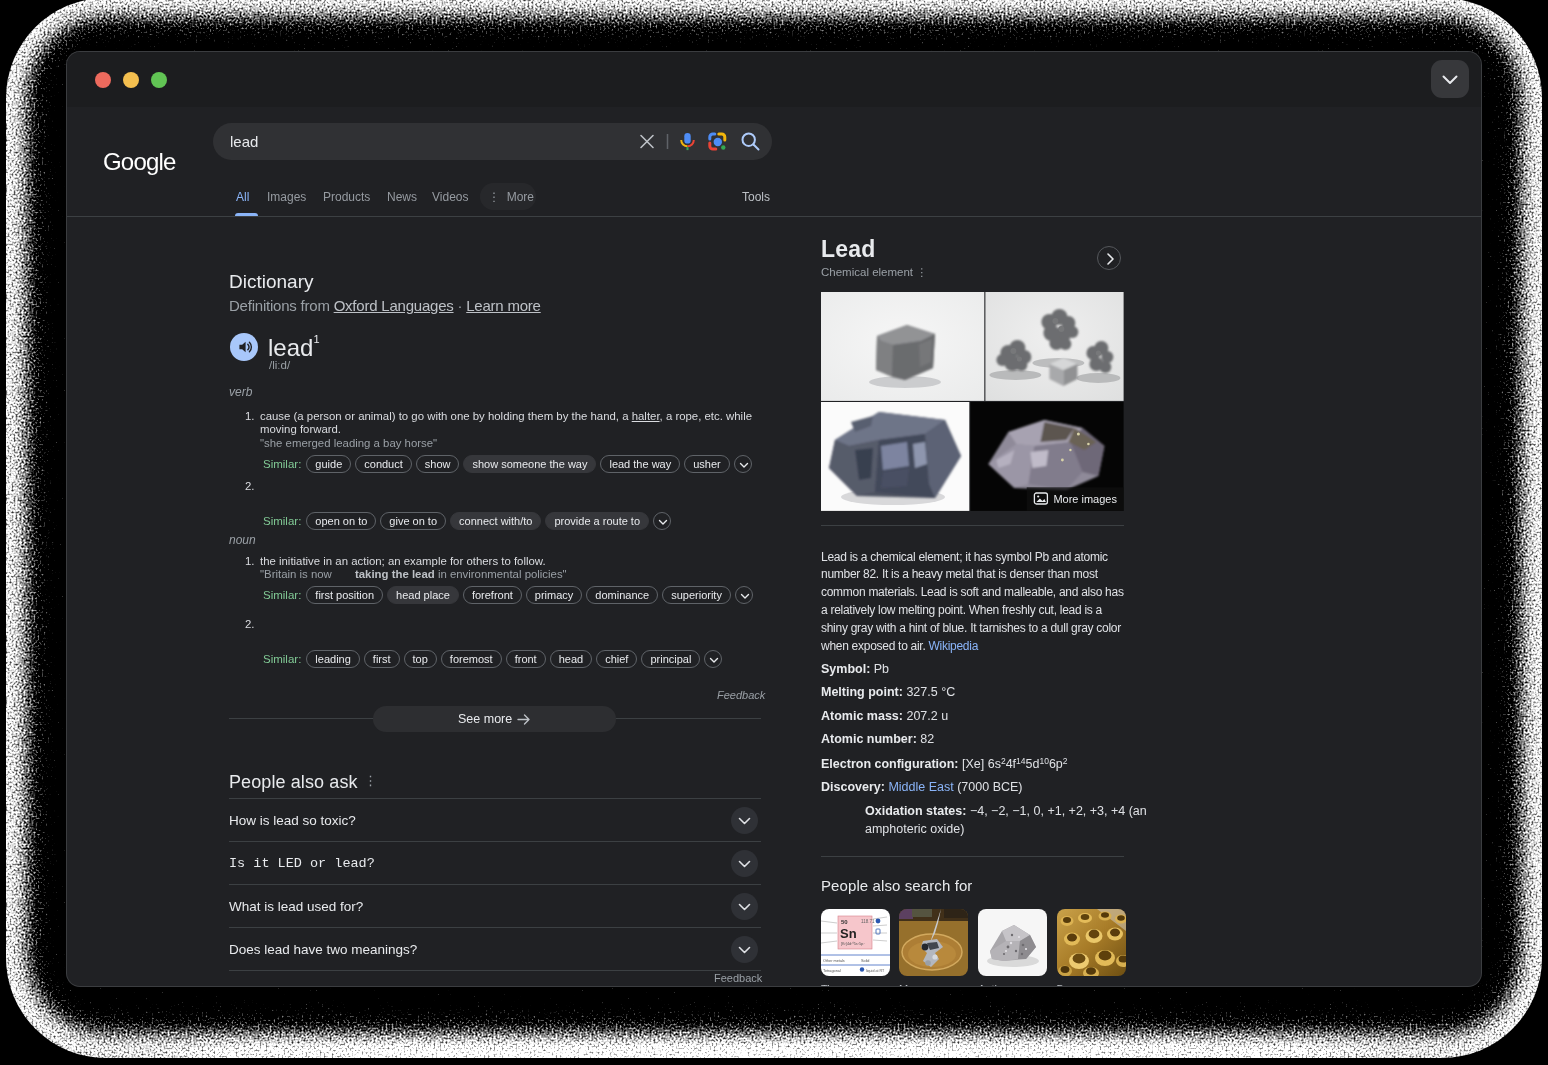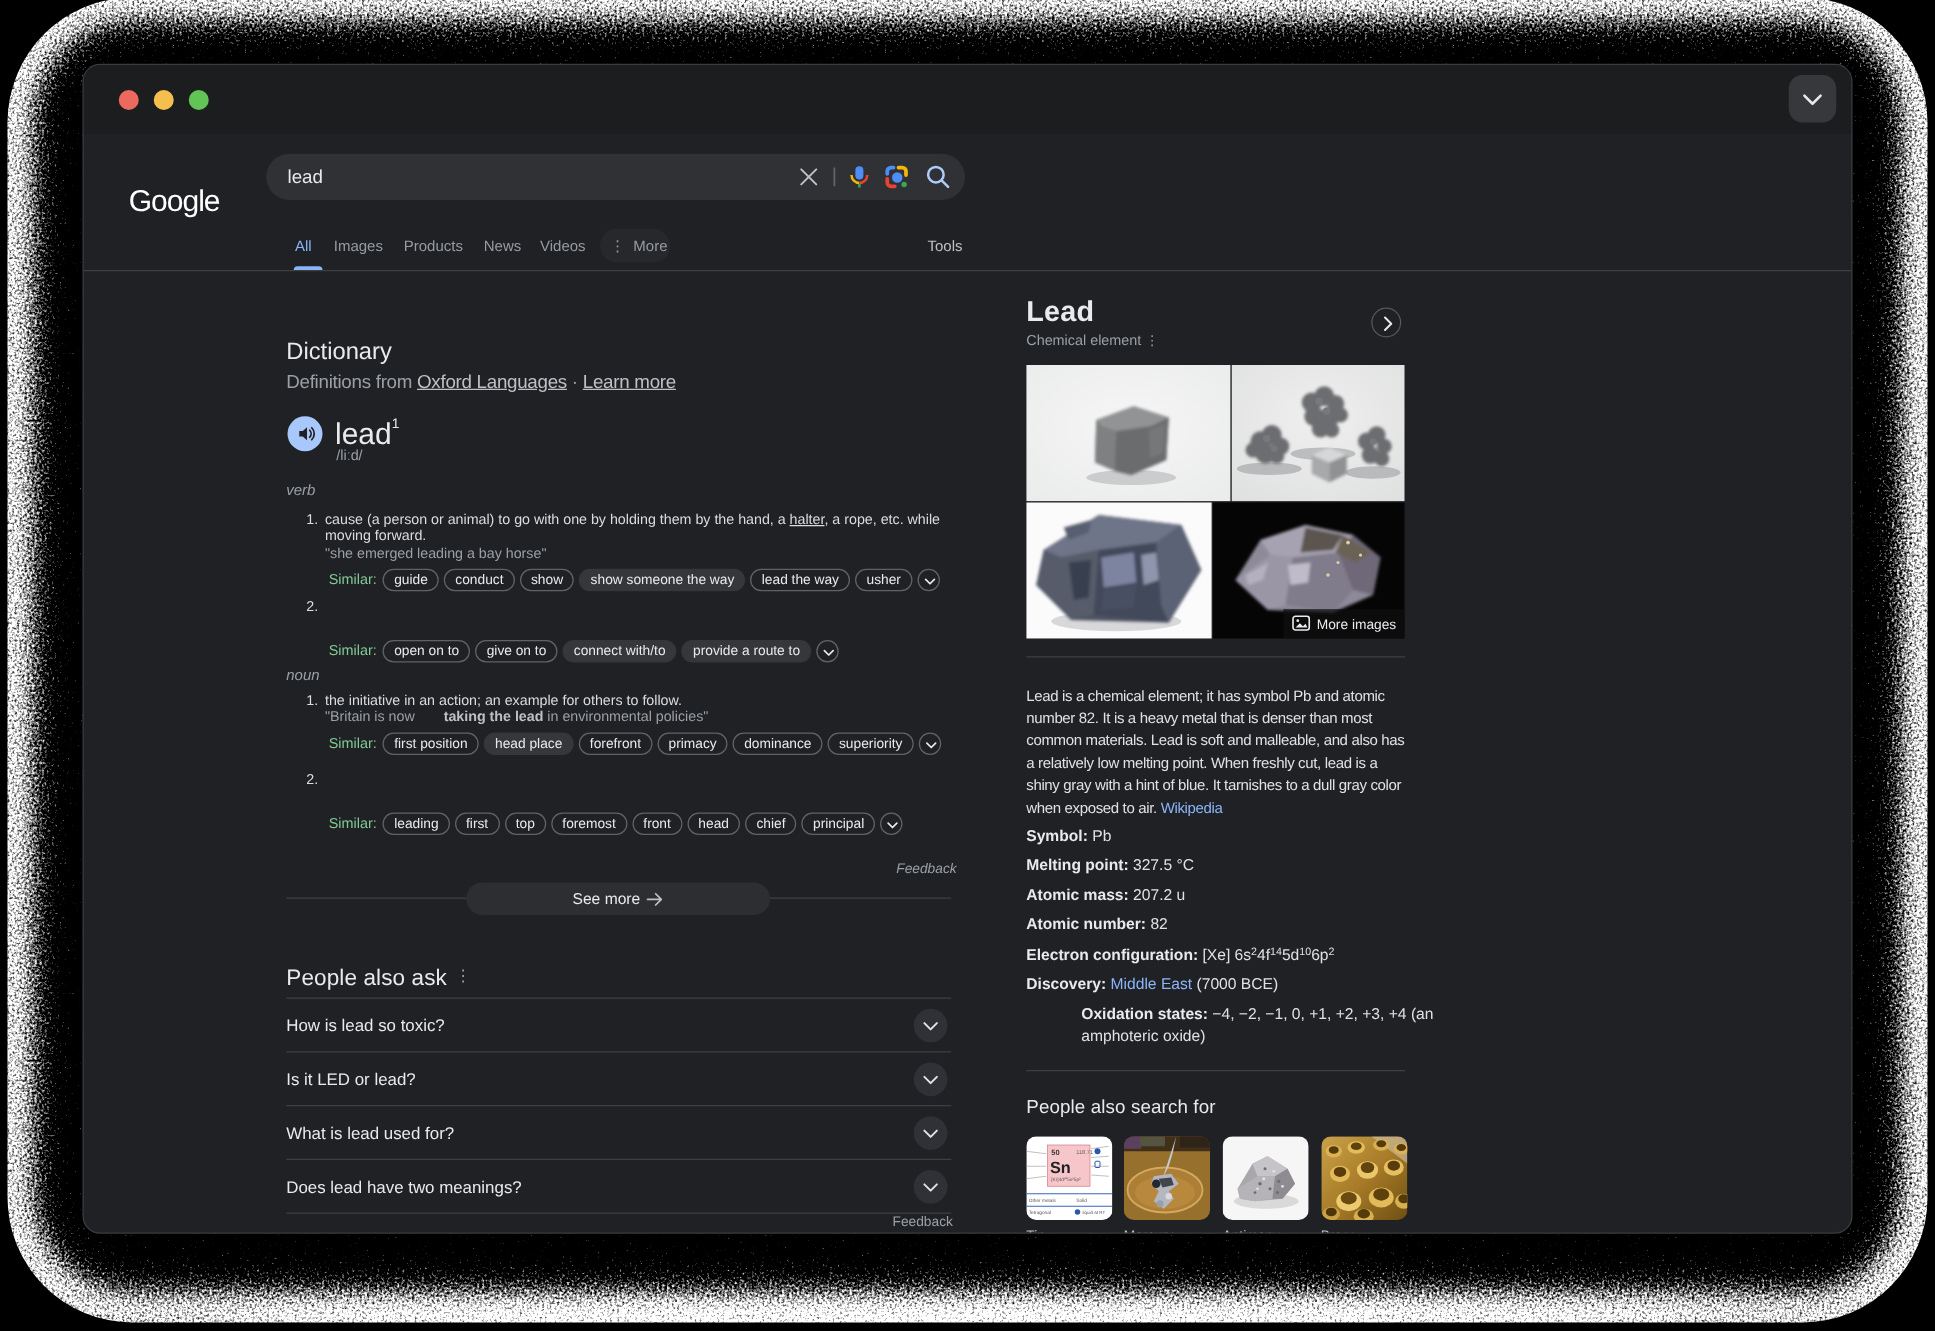--- a/index.html
+++ b/index.html
@@ -203,21 +203,21 @@
   <div class="abs white" style="left:162px; top:720px; font-size:18px; letter-spacing:0.1px;">People also ask</div>
   <div class="abs grey" style="left:297px; top:721px; font-size:13px;">⋮</div>
   <div class="divline" style="left:162px; top:746px; width:532px;"></div>
 
   <div class="abs paaq" style="left:162px; top:761px;">How is lead so toxic?</div>
   <div class="paacircle" style="left:663.5px; top:755px;"><svg width="27" height="27" viewBox="0 0 27 27">
         <path d="M8.5 11.5 L13.5 16.5 L18.5 11.5" fill="none" stroke="#dfe1e5" stroke-width="1.6" stroke-linecap="round" stroke-linejoin="round"></path>
       </svg></div>
   <div class="divline" style="left:162px; top:788.8px; width:532px;"></div>
 
-  <div class="abs paaq" style="left:162px; top:804px;">Is it LED or lead?</div>
+  <div class="abs paaq" style="left:162px; top:804px;font-family:Liberation Mono, monospace;">Is it LED or lead?</div>
   <div class="paacircle" style="left:663.5px; top:798px;"><svg width="27" height="27" viewBox="0 0 27 27">
         <path d="M8.5 11.5 L13.5 16.5 L18.5 11.5" fill="none" stroke="#dfe1e5" stroke-width="1.6" stroke-linecap="round" stroke-linejoin="round"></path>
       </svg></div>
   <div class="divline" style="left:162px; top:831.7px; width:532px;"></div>
 
   <div class="abs paaq" style="left:162px; top:847px;">What is lead used for?</div>
   <div class="paacircle" style="left:663.5px; top:841px;"><svg width="27" height="27" viewBox="0 0 27 27">
         <path d="M8.5 11.5 L13.5 16.5 L18.5 11.5" fill="none" stroke="#dfe1e5" stroke-width="1.6" stroke-linecap="round" stroke-linejoin="round"></path>
       </svg></div>
   <div class="divline" style="left:162px; top:874.6px; width:532px;"></div>

